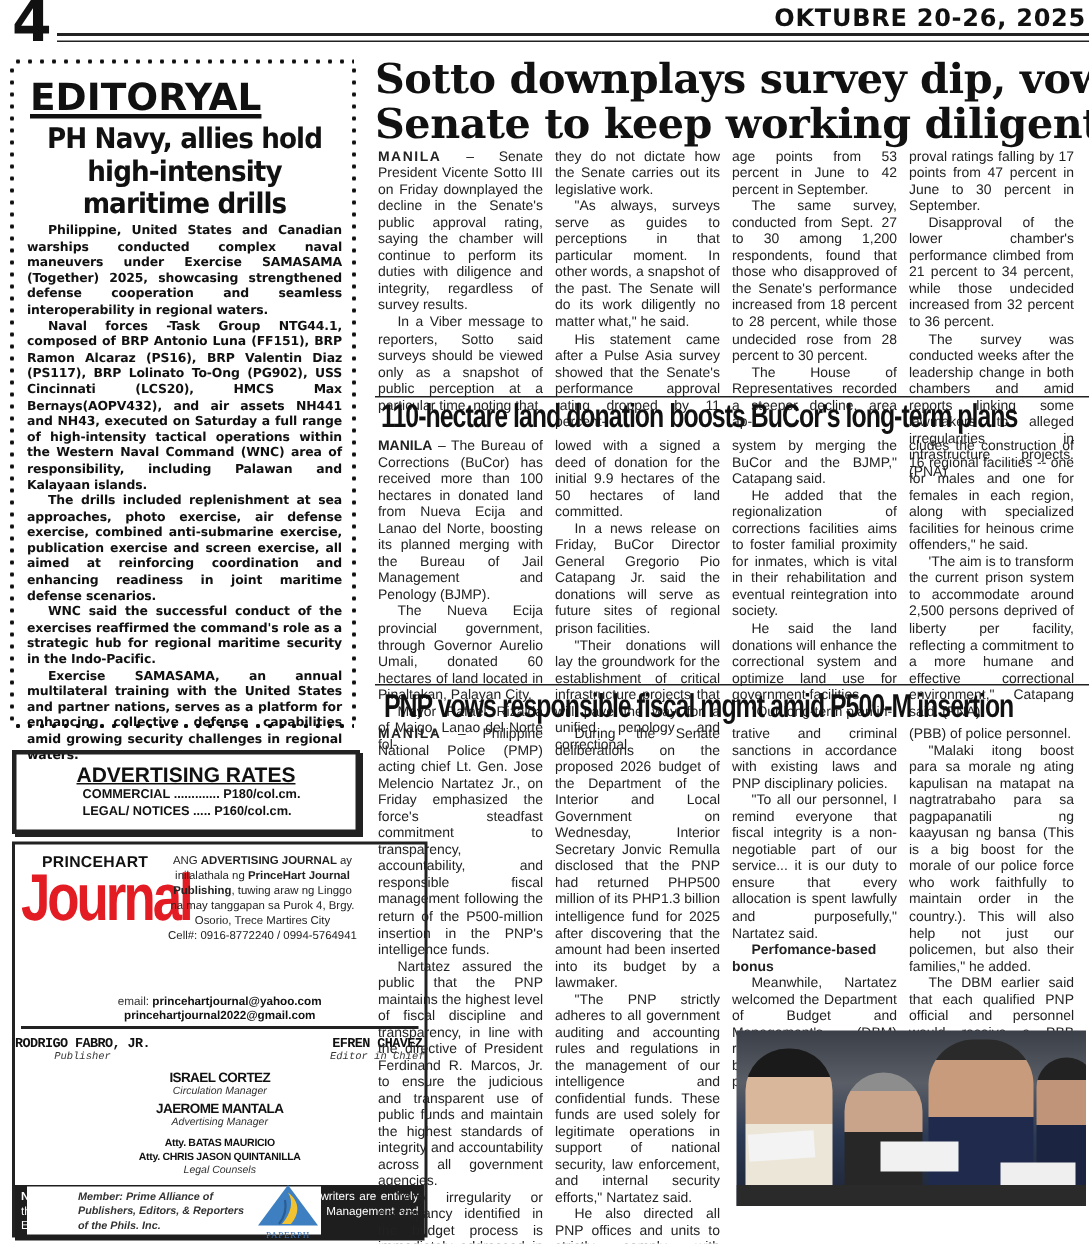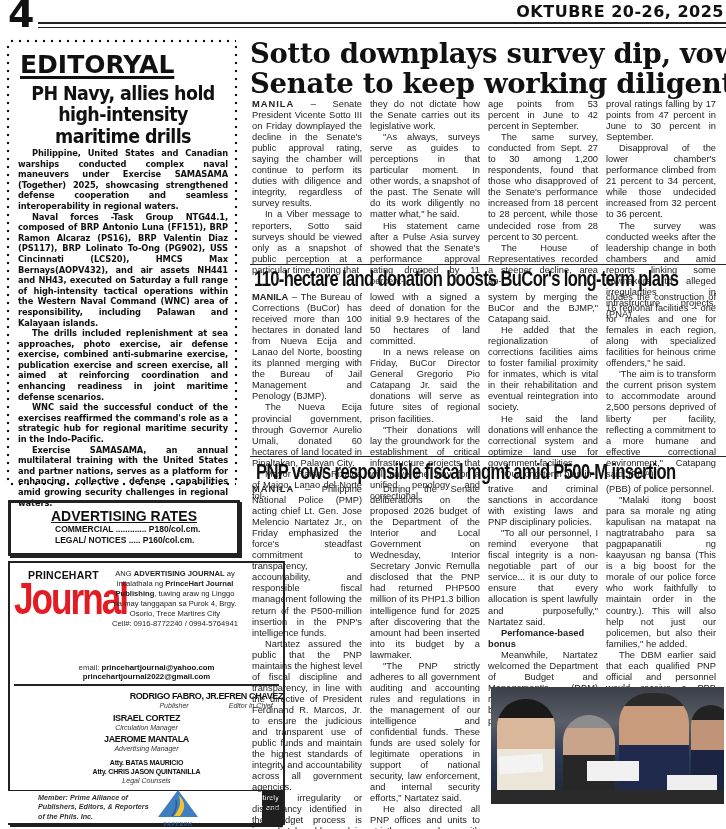--- a/index.html
+++ b/index.html
@@ -35,21 +35,21 @@
   .logo .jr { position: absolute; left: 0; top: 8px; font-family: "Liberation Sans", sans-serif; font-weight: 900; font-size: 44px; line-height: 44px; color: #e31b23; letter-spacing: -2.5px; transform: scaleX(0.8); transform-origin: left top; }
   .pub-desc { position: absolute; left: 102px; top: 6px; width: 126px; font-size: 7.6px; line-height: 10px; text-align: center; color: #222; }
   .pub-desc b { font-weight: 700; }
   .pub-email { position: absolute; left: 0; right: 0; top: 100px; text-align: center; font-size: 7.8px; line-height: 9px; }
   .pub-email .lbl { color: #333; }
   .pub-email b { font-weight: 700; }
   .pub-rule { position: absolute; left: 4px; right: 4px; top: 121px; border-top: 2px solid #222; }
   .staff { position: absolute; left: 0; right: 0; top: 128px; }
   .staff .nm { font-weight: 700; font-size: 9px; line-height: 10px; letter-spacing: -0.4px; }
   .staff .rl { font-style: italic; font-size: 7px; line-height: 9px; color: #333; }
-  .staff .row2 { display: flex; justify-content: flex-end; text-align: center; }
+  .staff .row2 { display: flex; justify-content: space-between; text-align: center; font-family: Liberation Mono, monospace; }
   .staff .ctr { text-align: center; }
   .staff .sm { font-weight: 700; font-size: 7px; line-height: 8.5px; letter-spacing: -0.2px; }
   .note { position: absolute; left: 0; right: 0; top: 227px; height: 37px; background: #1e1e1e; color: #fff; font-size: 7.8px; line-height: 9.6px; padding: 3px 4px; text-align: justify; }
   .note b { font-weight: 700; }
   .member { position: absolute; left: 0; right: 0; top: 264px; height: 40px; background: #fff; }
   .member-text { position: absolute; left: 36px; top: 6px; font-style: italic; font-weight: 700; font-size: 7.2px; line-height: 9.3px; color: #333; }
   .paperph { position: absolute; left: 156px; top: 2px; width: 44px; height: 40px; }
   .paperph .lbl { position: absolute; left: 0; right: 0; bottom: 2px; font-family: "Liberation Serif", serif; font-size: 6px; text-align: center; color: #3a6fb0; letter-spacing: 0.5px; }
 
   
@@ -151,21 +151,21 @@
       <div class="sm">Atty. CHRIS JASON QUINTANILLA</div>
       <div class="rl">Legal Counsels</div>
       <div class="nm" style="margin-top:6px; font-size:8.4px;">Gen. CESAR P. KABILING (ret.)</div>
       <div class="rl">Consultant</div>
     </div>
   </div>
   <div class="note">
     <b>NOTE:</b><span> All news articles and opinions expressed by the writers are entirely their own and do not reflect the opinion of the Publisher, Management and Editor of this Publication.</span>
   </div>
 </div>
-<div class="member" style="position:absolute; left:4px; top:791px; width:258px; height:32px;">
+<div class="member" style="position:absolute; left:18px; top:791px; width:196px; height:32px;">
   <div class="member-text" style="left:34px; top:2px;">
     <div>Member: Prime Alliance of</div>
     <div>Publishers, Editors, &amp; Reporters</div>
     <div>of the Phils. Inc.</div>
   </div>
   <div class="paperph" style="left:152px; top:-2px;">
     <svg width="44" height="34" viewBox="0 0 44 34">
       <polygon points="22,1 42,28 2,28" fill="#3d7fc0"></polygon>
       <path d="M22,6 C26,12 24,20 18,27 L24,27 C30,20 30,12 22,6 Z" fill="#f2c230"></path>
       <path d="M16,27 C20,22 21,16 20,11" stroke="#2a5d96" stroke-width="1.5" fill="none"></path>

